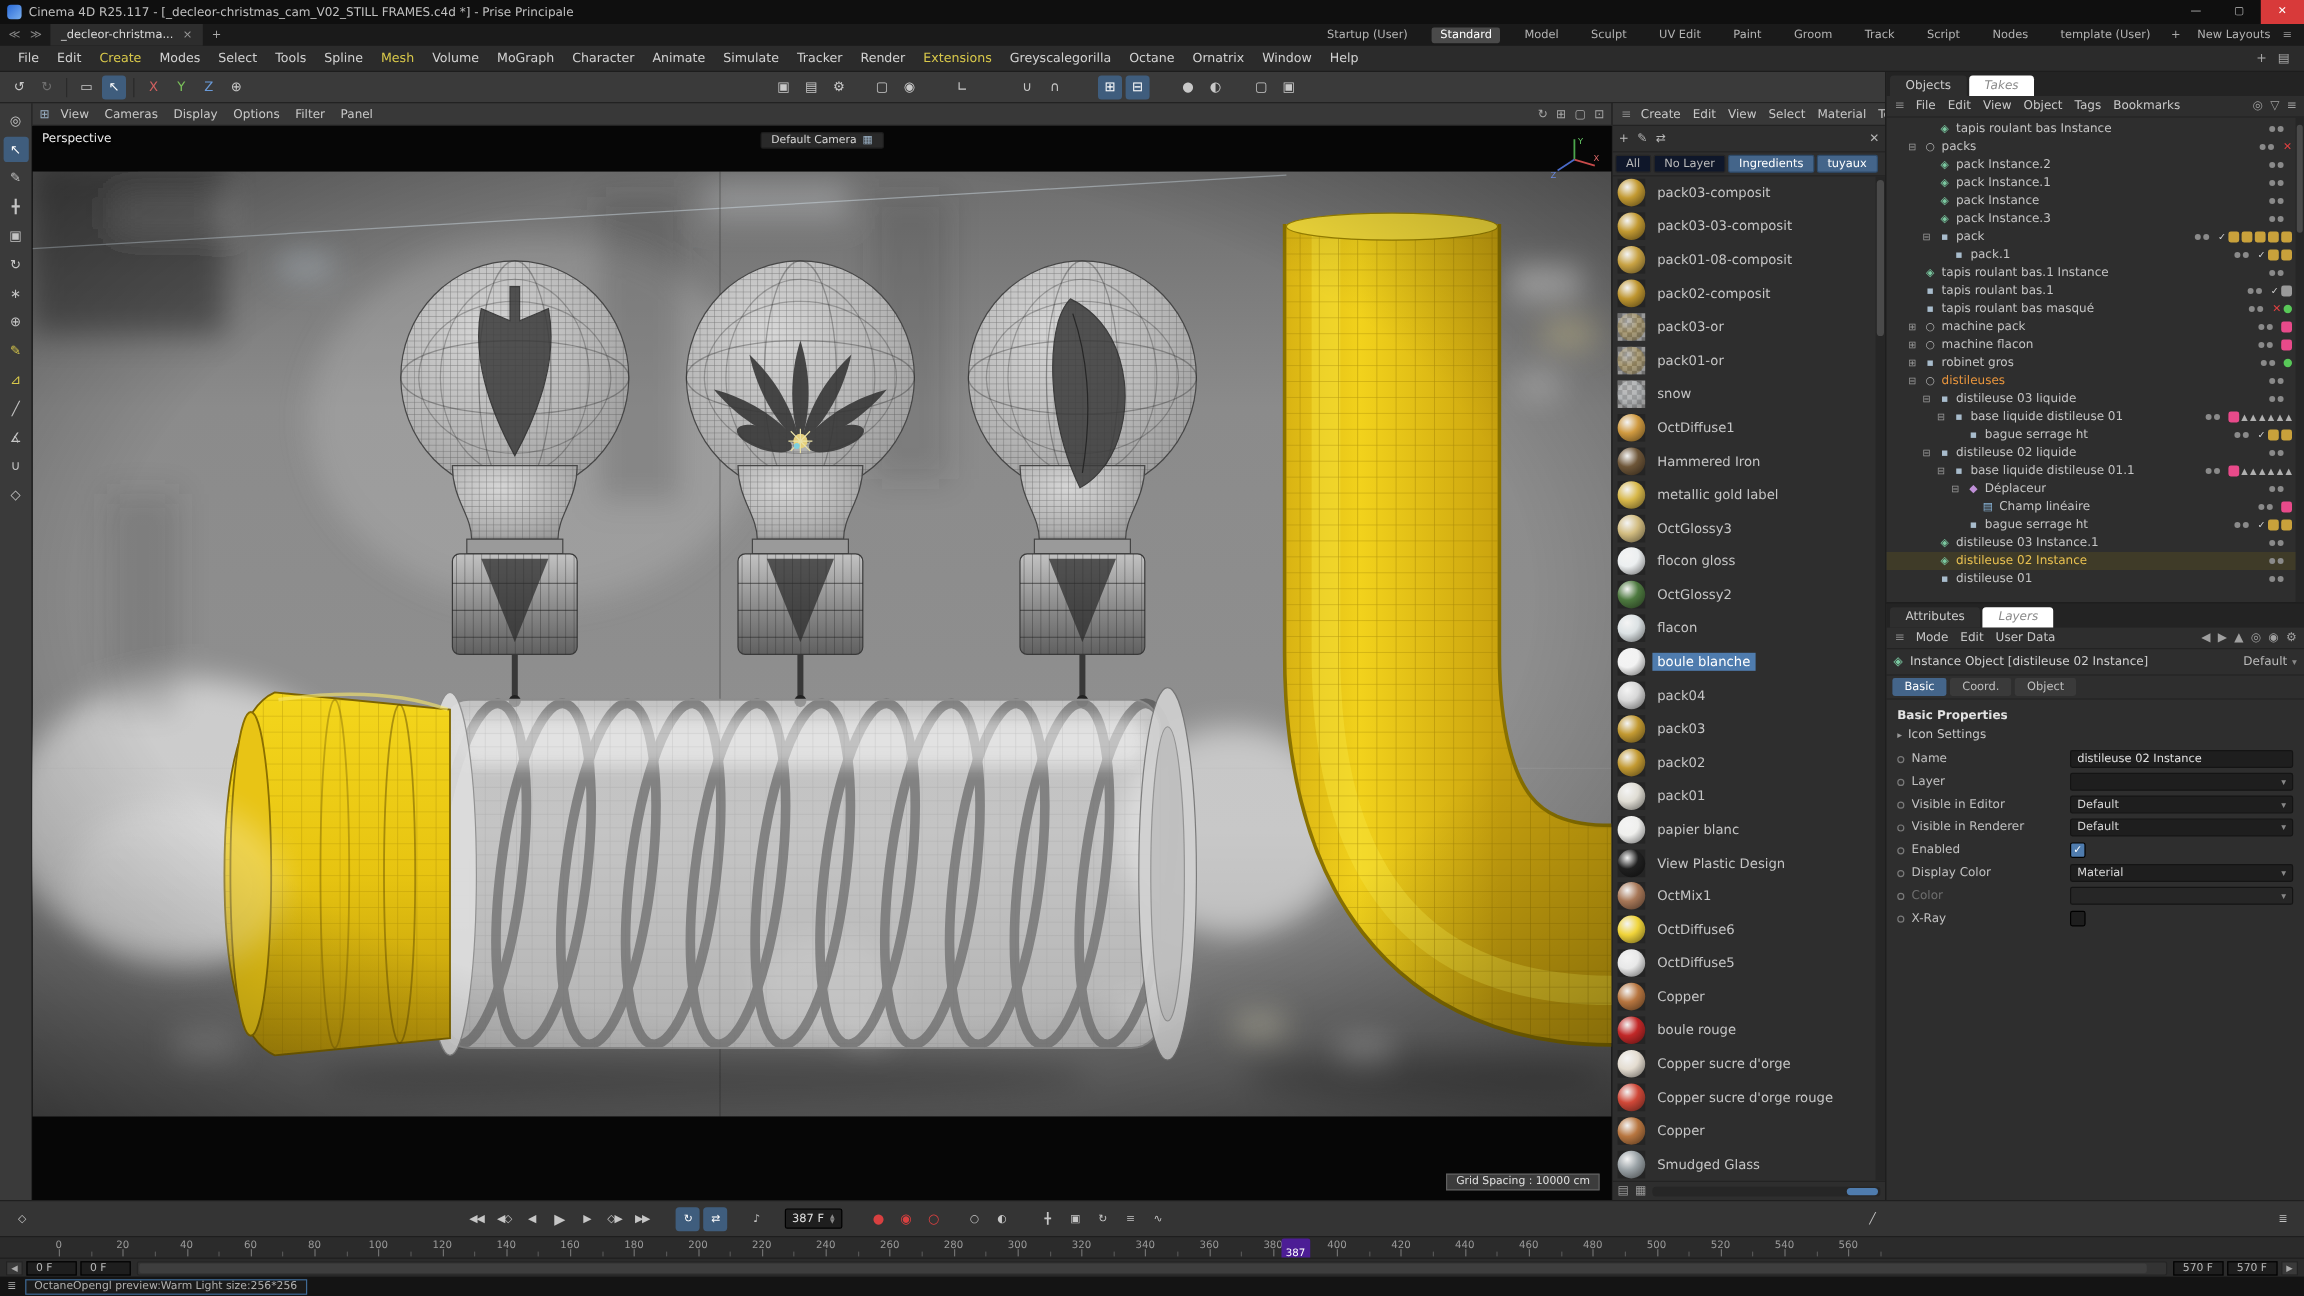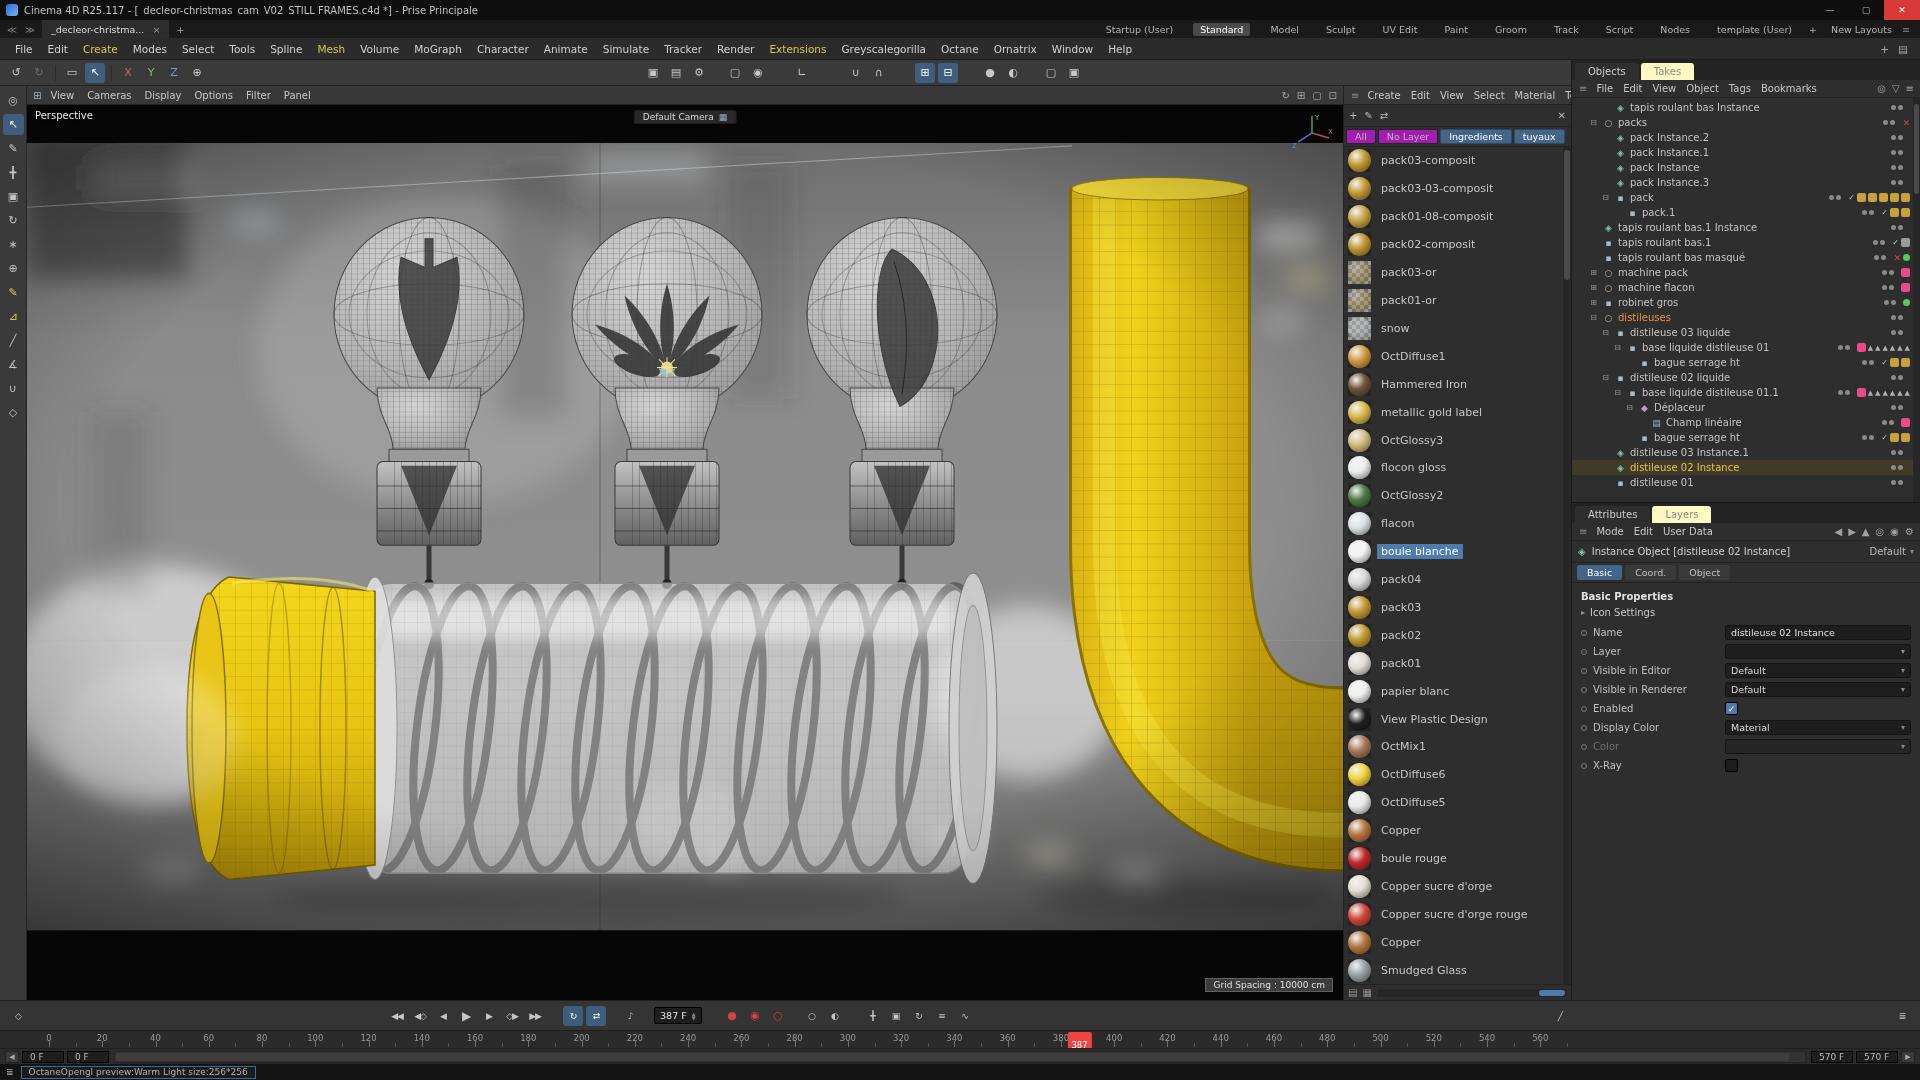--- a/index.html
+++ b/index.html
@@ -55,41 +55,41 @@
 .vp-cam{position:absolute;top:5px;left:50%;transform:translateX(-50%);background:rgba(45,45,45,.92);border:1px solid #1c1c1c;color:#d8d8d8;font-size:9px;padding:1px 8px;border-radius:2px;display:flex;gap:5px;align-items:center;}
 .gizmo{position:absolute;top:6px;right:8px;}
 .grid-label{position:absolute;bottom:8px;right:10px;background:#3c3c3c;border:1px solid #606060;color:#e0e0e0;font-size:9px;padding:1px 7px;}
 
 .mats{width:228px;background:#2e2e2e;border-left:1px solid #222;display:flex;flex-direction:column;flex:none;min-height:0;}
 .mat-menu{height:19px;background:#383838;border-bottom:1px solid #222;display:flex;align-items:center;padding:0 4px;font-size:10px;color:#c8c8c8;flex:none;overflow:hidden;}
 .mat-menu .mi2{padding:1px 5px;white-space:nowrap;}
 .mat-tools{height:22px;display:flex;align-items:center;padding:0 5px;gap:7px;border-bottom:1px solid #232323;color:#b8b8b8;flex:none;}
 .mat-tools .sp{flex:1;}
 .mat-filters{height:20px;display:flex;align-items:stretch;gap:2px;padding:2px;border-bottom:1px solid #232323;flex:none;overflow:hidden;}
-.mf{flex:none;padding:0 8px;display:flex;align-items:center;background:#a21caf;border:1px solid #262626;color:#bbb;font-size:9.5px;border-radius:2px;white-space:nowrap;}
+.mf{flex:none;padding:0 8px;display:flex;align-items:center;background:#0f172a;border:1px solid #262626;color:#bbb;font-size:9.5px;border-radius:2px;white-space:nowrap;}
 .mf.active{background:#44658a;color:#fff;border-color:#2e4a68;}
 .mat-list{flex:1;display:flex;flex-direction:column;overflow:hidden;position:relative;padding-right:9px;min-height:0;}
 .mrow{flex:1;display:flex;align-items:center;gap:6px;padding:0 2px 0 4px;min-height:0;}
 .mthumb{width:23px;height:23px;flex:none;position:relative;background:#242424;}
 .mthumb.checker{background:repeating-conic-gradient(#9a9a9a 0 25%,#6e6e6e 0 50%);background-size:8px 8px;}
 .mball{position:absolute;inset:0;border-radius:50%;}
 .mball.faint{opacity:.35;}
 .mlabel{font-size:11px;color:#c6c6c6;padding:1px 4px;white-space:nowrap;overflow:hidden;}
 .mlabel.sel{background:#4f7cae;color:#fff;}
 .mat-scroll{position:absolute;right:0;top:0;bottom:0;width:8px;background:#262626;}
 .mat-scroll .thumb{position:absolute;left:1px;right:1px;top:3px;height:130px;background:#4a4a4a;border-radius:3px;}
 .mat-bottom{height:16px;border-top:1px solid #232323;display:flex;align-items:center;gap:5px;padding:0 4px;color:#999;flex:none;}
 .mat-hscroll{flex:1;height:8px;background:#262626;border-radius:3px;position:relative;}
 .mat-hscroll .thumb{position:absolute;right:2px;top:1px;bottom:1px;width:26px;background:#4f7cae;border-radius:3px;}
 
 .right-col{width:349px;flex:none;display:flex;flex-direction:column;background:#2e2e2e;border-left:1px solid #1c1c1c;min-height:0;}
 .objects{height:443px;display:flex;flex-direction:column;border-bottom:1px solid #151515;flex:none;min-height:0;}
 .ptabs{height:20px;background:#232323;display:flex;align-items:stretch;gap:2px;padding:3px 3px 0;flex:none;font-size:10px;}
 .ptab{padding:0 13px;display:flex;align-items:center;background:#2e2e2e;color:#ccc;border-radius:3px 3px 0 0;}
-.ptab.inactive{background:#fef9c3;color:#8a8a8a;}
+.ptab.inactive{background:#ffffff;color:#8a8a8a;font-style:italic;}
 .pmenu{height:18px;display:flex;align-items:center;gap:1px;padding:0 4px;border-bottom:1px solid #232323;font-size:10px;color:#c8c8c8;flex:none;}
 .mi2{padding:1px 5px;}
 .pmenu .pright{margin-left:auto;display:flex;gap:6px;color:#a0a0a0;padding-right:2px;}
 .burger{color:#8a8a8a;padding:0 3px;}
 .otree{flex:1;overflow:hidden;position:relative;padding:2px 0;min-height:0;}
 .orow{height:15px;display:flex;align-items:center;gap:3px;font-size:10px;color:#c4c4c4;padding-right:10px;}
 .orow.sel{background:#3f3b28;}
 .orow.sel .olabel{color:#e8c050;}
 .oexp{width:11px;text-align:center;color:#9a9a9a;font-size:8px;flex:none;}
 .oi{width:13px;flex:none;text-align:center;font-size:9px;}
@@ -136,21 +136,21 @@
 .tpb.big{font-size:12px;}
 .tpb.active{background:#3f5d7d;color:#fff;}
 .tpb.red{color:#d84040;font-size:11px;}
 .tframe{height:17px;background:#1e1e1e;border:1px solid #000;border-radius:2px;color:#e0e0e0;display:flex;align-items:center;padding:0 5px;gap:5px;font-size:9.5px;flex:none;}
 .tstep{display:flex;flex-direction:column;font-size:5px;color:#888;line-height:4px;}
 
 .ruler{height:18px;background:#2b2b2b;border-top:1px solid #1e1e1e;position:relative;flex:none;overflow:hidden;}
 .rlab{position:absolute;top:2px;transform:translateX(-50%);font-size:8.5px;color:#9a9a9a;}
 .rtick{position:absolute;bottom:1px;width:1px;height:4px;background:#555;}
 .rtick.major{height:6px;background:#707070;}
-.rmarker{position:absolute;top:1px;height:25px;background:#ef4444;color:#fff;font-size:8.5px;display:flex;align-items:center;padding:0 4px;border-radius:2px;transform:translateX(-50%);}
+.rmarker{position:absolute;top:1px;height:25px;background:#4c1d95;color:#fff;font-size:8.5px;display:flex;align-items:center;padding:0 4px;border-radius:2px;transform:translateX(-50%);}
 
 .rangebar{height:16px;background:#2b2b2b;border-top:1px solid #1e1e1e;display:flex;align-items:center;gap:3px;padding:0 5px;flex:none;}
 .rgbtn{width:14px;height:12px;display:flex;align-items:center;justify-content:center;background:#3a3a3a;border:1px solid #222;color:#aaa;font-size:7px;flex:none;}
 .rgfield{height:12px;background:#1e1e1e;border:1px solid #000;color:#b8b8b8;font-size:9px;display:flex;align-items:center;padding:0 7px;min-width:42px;flex:none;}
 .rgtrack{flex:1;height:12px;background:#333;border:1px solid #242424;border-radius:2px;margin:0 2px;position:relative;}
 .rgtrack .seg{position:absolute;left:1px;top:1px;bottom:1px;width:99%;background:#3e3e3e;border-radius:2px;}
 
 .statusbar{height:16px;background:#141414;display:flex;align-items:center;gap:7px;padding:0 6px;color:#b0b0b0;font-size:9px;flex:none;}
 .status-box{border:1px solid #3f6a96;padding:0 7px;height:13px;display:flex;align-items:center;background:#1b1b1b;white-space:nowrap;}
 </style>

